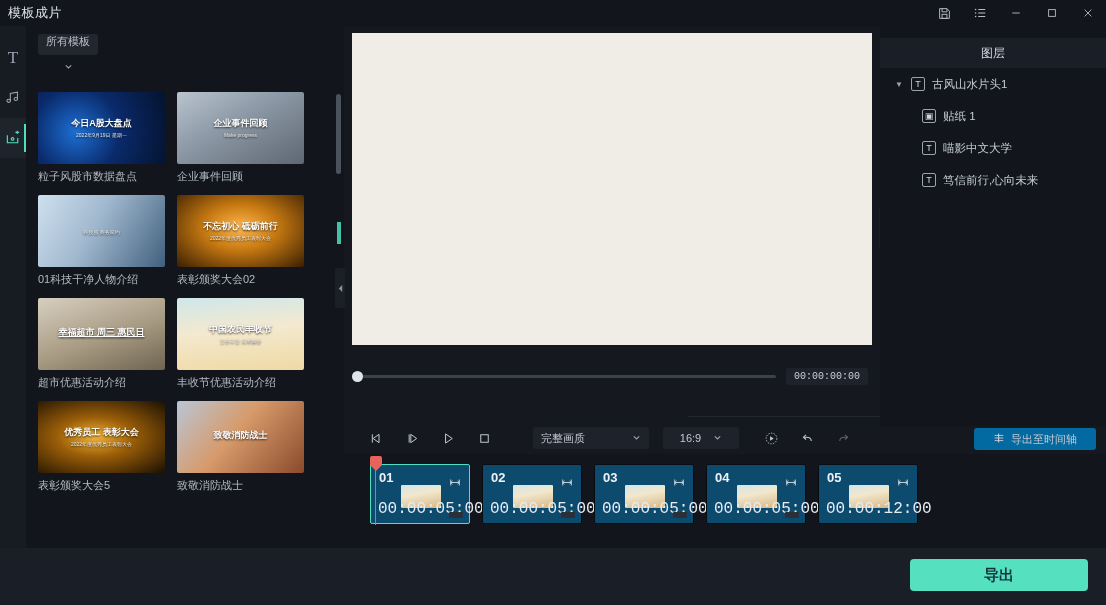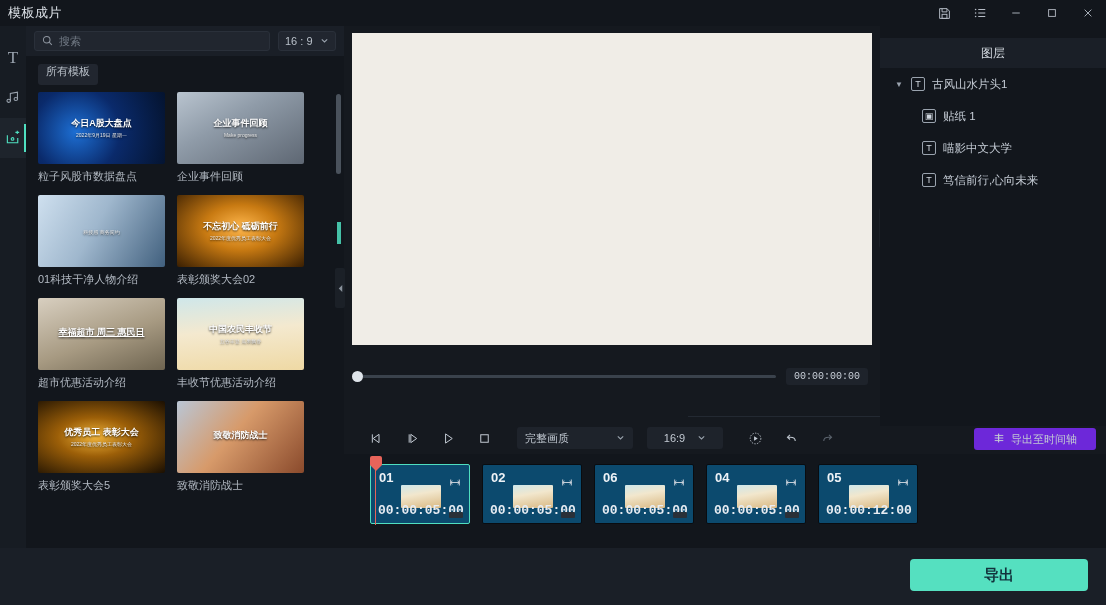--- a/index.html
+++ b/index.html
@@ -141,21 +141,21 @@
   }
   .tp-btn {
     width: 36px; height: 26px; display: flex; align-items: center; justify-content: center;
     color: #c2c9d2;
   }
   .tp-btn.dim { color: #5c646e; }
   .combo {
     height: 22px; background: #1e232b; border-radius: 3px; display: flex; align-items: center;
     justify-content: space-between; padding: 0 8px; font-size: 11px; color: #c2c9d2;
   }
-  .combo.quality { width: 116px; margin-left: 15px; }
+  .combo.quality { width: 116px; margin-left: 31px; }
   .combo.ratio2 { width: 76px; margin-left: 14px; justify-content: center; gap: 12px; }
 
   .actionbar {
     position: absolute; left: 0; top: 428px; width: 536px; height: 26px;
     display: flex; align-items: center; gap: 8px; padding-left: 14px;
   }
   .act-btn {
     height: 21px; background: #1e232b; border-radius: 3px; display: flex; align-items: center;
     gap: 6px; padding: 0 14px; font-size: 11px; color: #c2c9d2;
   }
@@ -187,23 +187,22 @@
   .clip-num {
     position: absolute; left: 8px; top: 5px; font-size: 13px; font-weight: bold; color: #eef2f6;
   }
   .clip-trans { position: absolute; right: 8px; top: 8px; color: #cfd6de; }
   .clip-thumb {
     position: absolute; left: 30px; top: 20px; width: 40px; height: 23px;
     background: linear-gradient(170deg,#cfe7ea 0%,#f2e7cd 40%,#d9b882 100%);
     border-radius: 1px;
   }
   .clip-dur {
-    position: absolute; left: 7px; bottom: 5px; font-size: 13px; color: #e7ecf2;
+    position: absolute; left: 7px; bottom: 5px; font-size: 16px; color: #e7ecf2;
     font-family: "Liberation Mono", monospace;
-    font-weight: bold;
   }
   .clip-mini {
     position: absolute; right: 6px; bottom: 5px; width: 14px; height: 6px;
     background: #2a3038; border-radius: 1px;
   }
 
   
   .layers {
     position: absolute; left: 880px; top: 26px; width: 226px; height: 400px;
     background: #12161c;
@@ -229,21 +228,21 @@
     position: absolute; left: 0; top: 548px; width: 1106px; height: 57px;
     background: #1a1f27;
   }
   .export-btn {
     position: absolute; right: 18px; top: 11px; width: 178px; height: 32px;
     background: #55e0c0; border-radius: 4px; display: flex; align-items: center; justify-content: center;
     font-size: 15px; color: #12333c; font-weight: bold;
   }
   .tl-export {
     position: absolute; right: 10px; top: 428px; width: 122px; height: 22px;
-    background: #6d28d9; border-radius: 3px; display: flex; align-items: center;
+    background: #0369a1; border-radius: 3px; display: flex; align-items: center;
     justify-content: center; gap: 6px; font-size: 11px; color: #c2c9d2;
   }
   .sep-line { position: absolute; left: 344px; top: 390px; width: 536px; height: 1px; background: #232932; }
 </style>
 </head>
 <body>
 
 <div class="app">
 
   <div class="titlebar">
@@ -297,39 +296,20 @@
     <div class="rail-item active">
       <svg width="17" height="17" viewBox="0 0 18 18" fill="none" stroke="currentColor" stroke-width="1.2">
         <path d="M2.5 5.5v8h11v-5"></path>
           <path d="M11 2.5h4M13 .8v3.4"></path>
           <circle cx="8" cy="9.5" r="1.4"></circle>
       </svg>
     </div>
   </div>
 
   <div class="tpl-panel">
-    <div class="tpl-top">
-      <div class="search-box">
-        <span>
-          <svg width="11" height="11" viewBox="0 0 14 14" fill="none" stroke="#8d949e" stroke-width="1.3">
-              <circle cx="6" cy="6" r="4.2"></circle>
-              <line x1="9.2" y1="9.2" x2="12.5" y2="12.5"></line>
-            </svg>
-        </span>
-        <input type="text" placeholder="搜索" style="">
-      </div>
-      <div class="ratio-sel">
-        <span>16 : 9</span>
-        <span>
-          <svg width="9" height="9" viewBox="0 0 10 10" fill="none" stroke="#9aa3ae" stroke-width="1.2">
-              <path d="M2 3.8L5 6.6 8 3.8"></path>
-            </svg>
-        </span>
-      </div>
-    </div>
 
     <div class="tpl-filterbar">
       <div class="filter-sel">
         <span>所有模板</span>
         <span>
           <svg width="9" height="9" viewBox="0 0 10 10" fill="none" stroke="#9aa3ae" stroke-width="1.2">
               <path d="M2 3.8L5 6.6 8 3.8"></path>
             </svg>
         </span>
       </div>
@@ -590,21 +570,21 @@
               <line x1="12" y1="1.5" x2="12" y2="8.5"></line>
               <line x1="2" y1="5" x2="12" y2="5"></line>
               <path d="M4 3.2L2 5l2 1.8"></path>
               <path d="M10 3.2L12 5l-2 1.8"></path>
             </svg></div>
           <div class="clip-thumb"></div>
           <div class="clip-dur">00:00:05:00</div>
           <div class="clip-mini"></div>
         </div>
         <div class="clip">
-          <div class="clip-num">06</div>
+          <div class="clip-num">03</div>
           <div class="clip-trans"><svg width="12" height="9" viewBox="0 0 14 10" fill="none" stroke="currentColor" stroke-width="1.1">
               <line x1="2" y1="1.5" x2="2" y2="8.5"></line>
               <line x1="12" y1="1.5" x2="12" y2="8.5"></line>
               <line x1="2" y1="5" x2="12" y2="5"></line>
               <path d="M4 3.2L2 5l2 1.8"></path>
               <path d="M10 3.2L12 5l-2 1.8"></path>
             </svg></div>
           <div class="clip-thumb"></div>
           <div class="clip-dur">00:00:05:00</div>
           <div class="clip-mini"></div>

